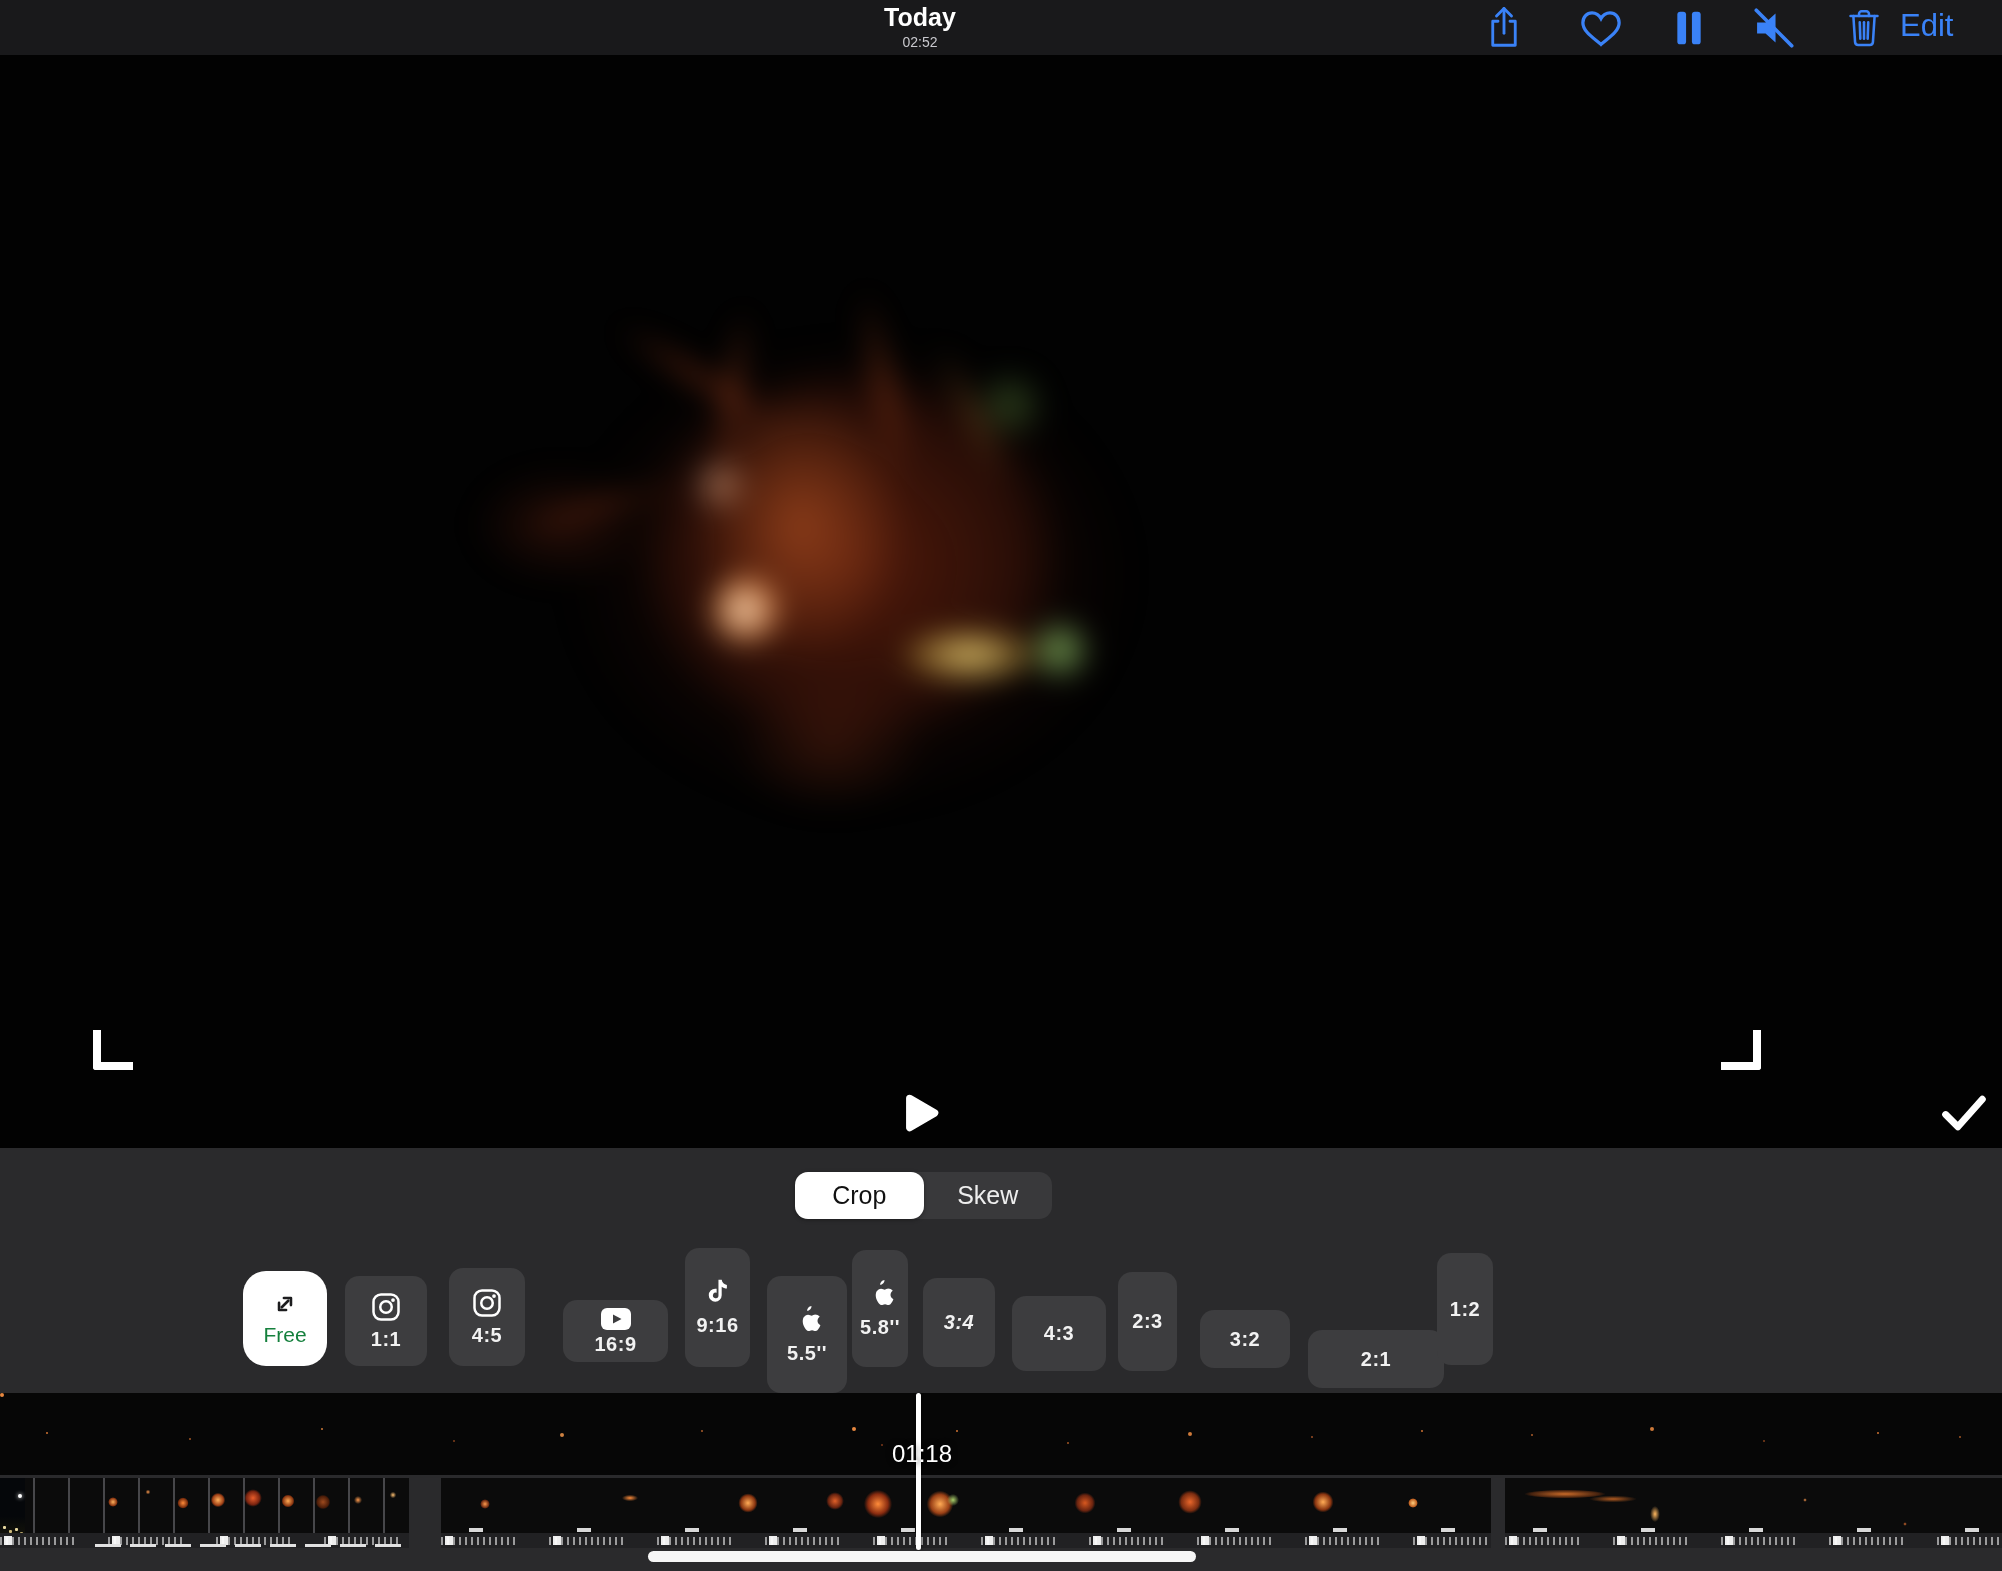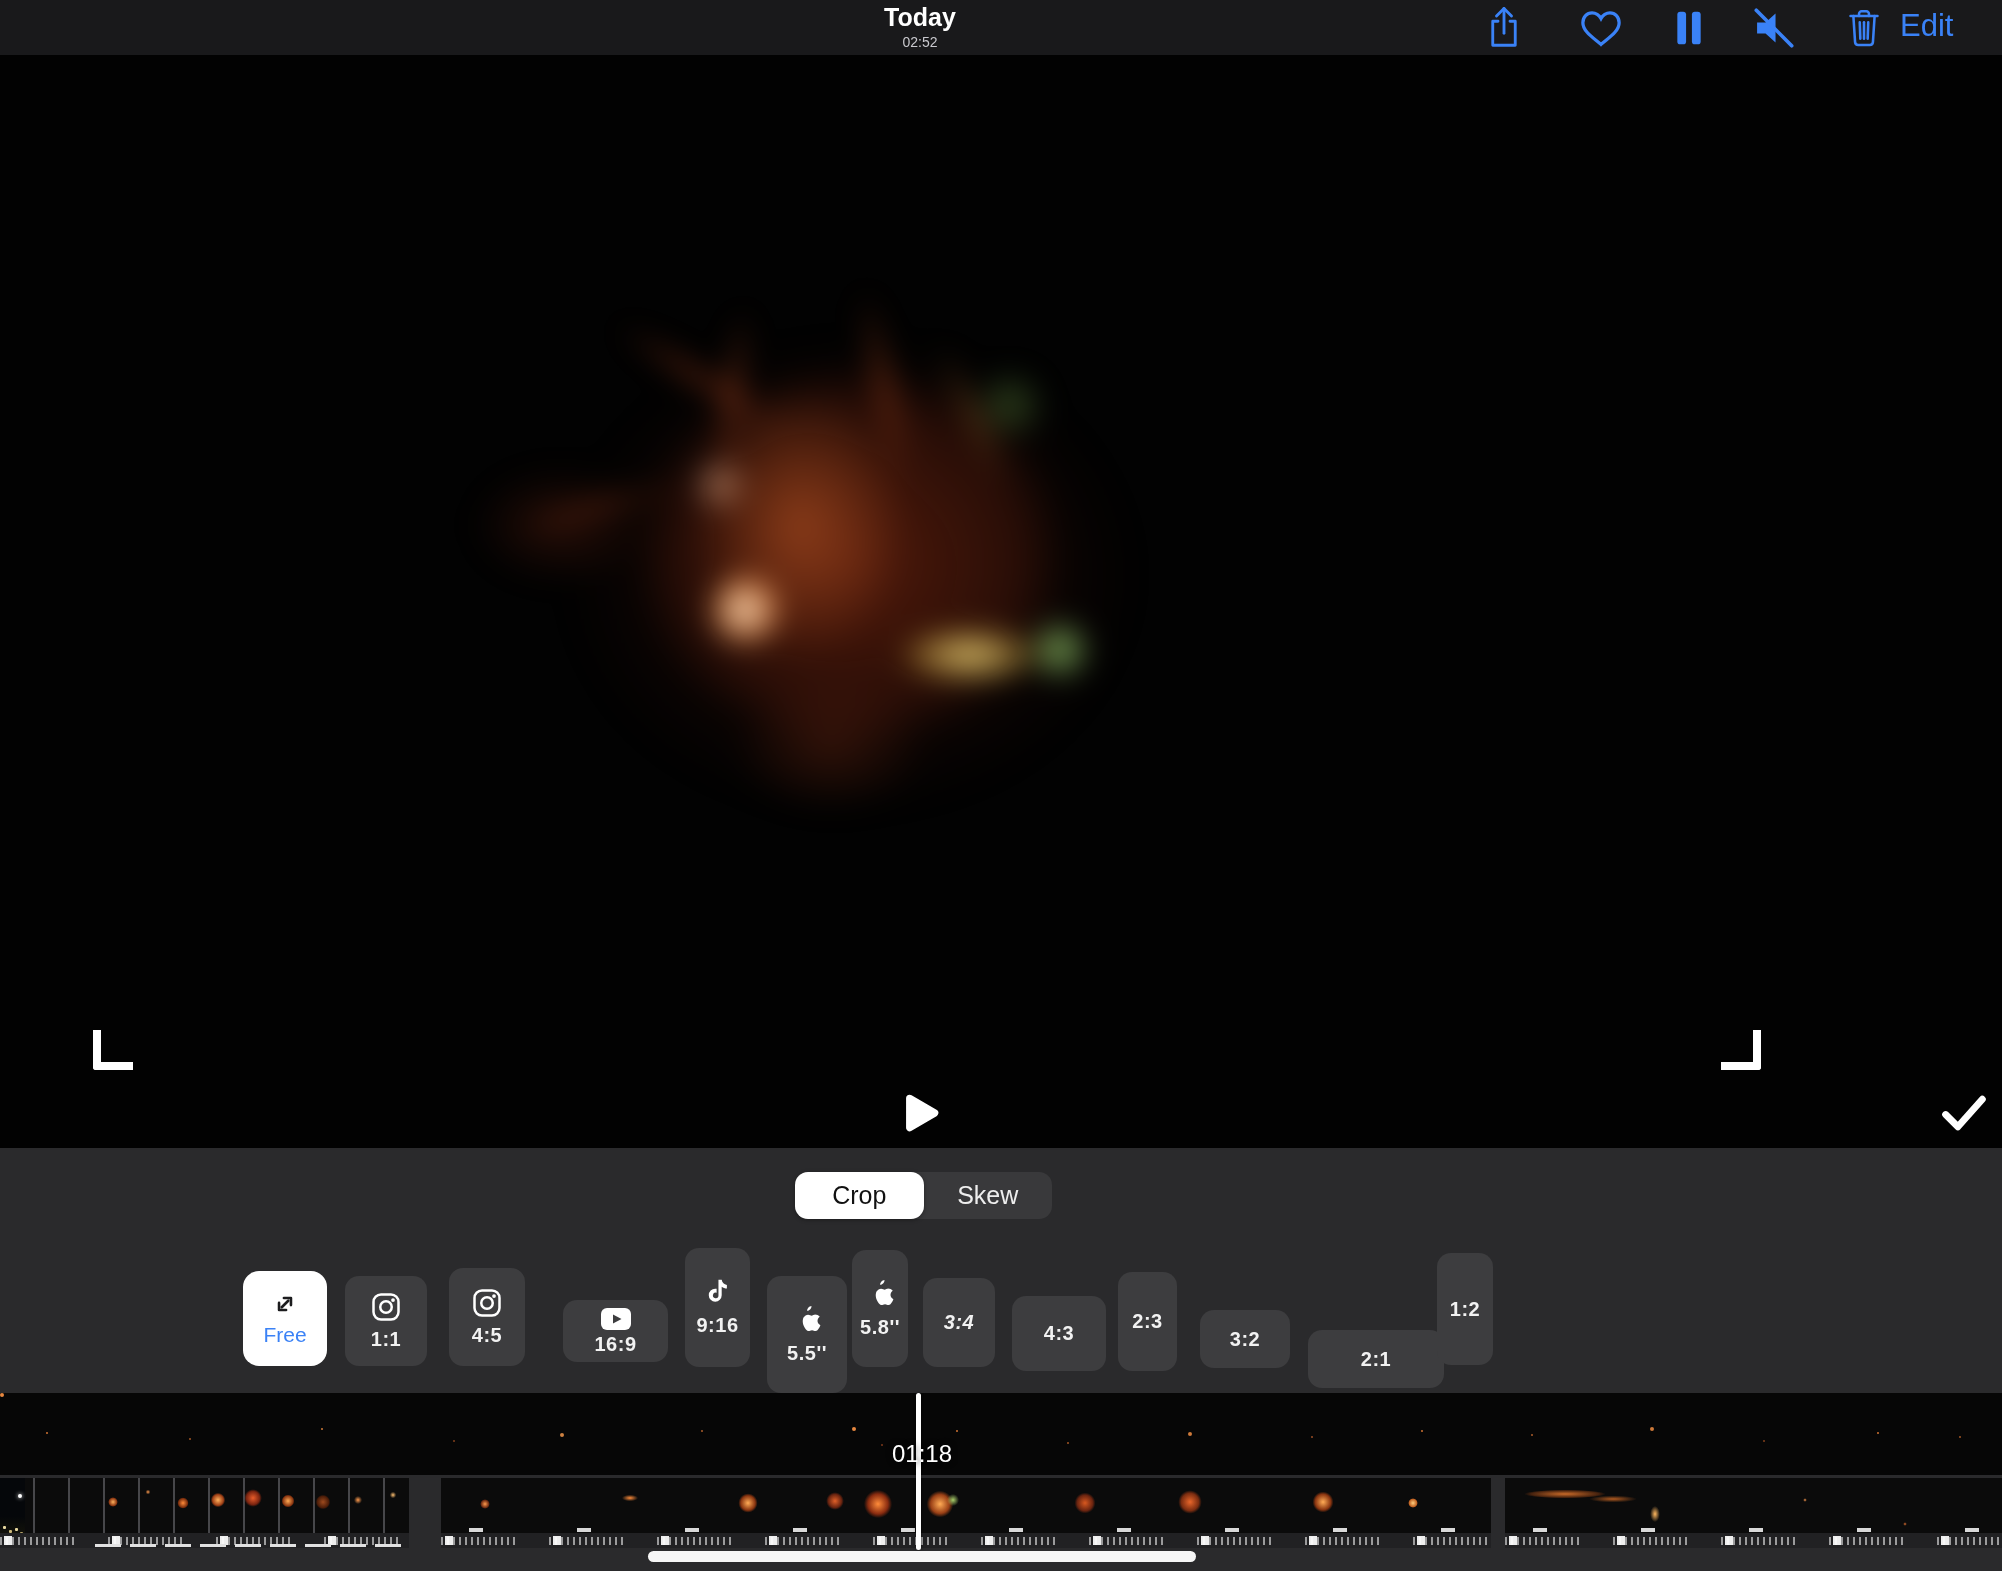--- a/index.html
+++ b/index.html
@@ -51,21 +51,21 @@
   
   .panel{position:absolute;left:0;top:1148px;width:2002px;height:423px;background:#2a2a2c;}
 
   .segment{position:absolute;left:795px;top:24px;width:257px;height:47px;background:#39393b;border-radius:13px;display:flex;}
   .seg-opt{flex:1;display:flex;align-items:center;justify-content:center;font-size:25px;color:#eee;border-radius:13px;cursor:pointer;}
   .seg-opt.sel{background:#fff;color:#111;font-weight:400;box-shadow:0 1px 4px rgba(0,0,0,.35);}
 
   .apbtn{position:absolute;background:#3d3d3f;border-radius:14px;display:flex;flex-direction:column;
          align-items:center;justify-content:center;gap:6px;cursor:pointer;color:#f2f2f2;}
   .apbtn .aplabel{font-size:20px;font-weight:700;letter-spacing:.5px;}
-  .apbtn.sel{background:#fff;color:#3b82f6;border-radius:16px;}
+  .apbtn.sel{background:#fff;color:#15803d;border-radius:23px;}
   .apbtn.sel .aplabel{font-weight:400;font-size:21px;letter-spacing:0;}
   .apicon{display:flex;align-items:center;justify-content:center;}
   
   .ap0{left:243px;top:123px;width:84px;height:95px;}
   .ap1{left:345px;top:128px;width:82px;height:90px;}
   .ap2{left:449px;top:120px;width:76px;height:98px;}
   .ap3{left:563px;top:152px;width:105px;height:62px;gap:2px;}
   .ap4{left:685px;top:100px;width:65px;height:119px;}
   .ap5{left:767px;top:104px;width:80px;height:117px;margin-top:24px;}
   .ap6{left:852px;top:102px;width:56px;height:117px;}

